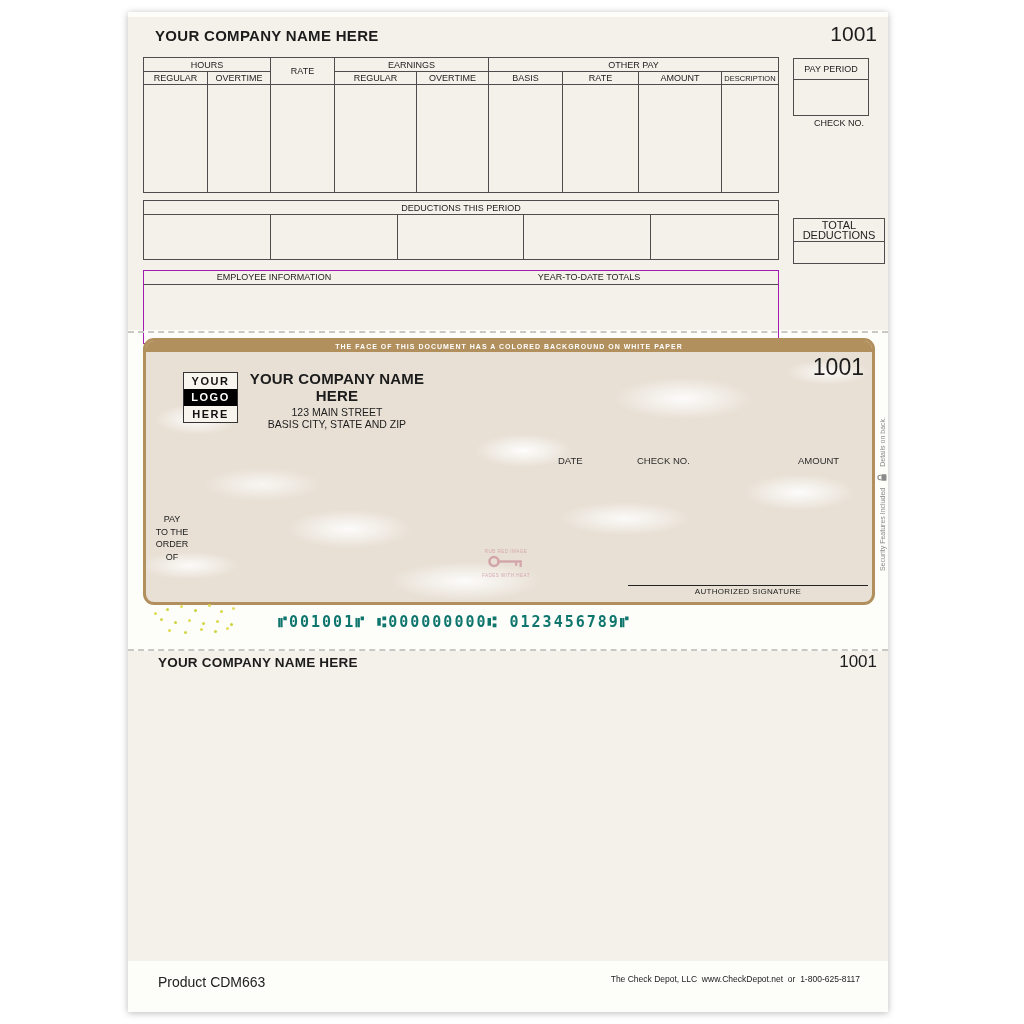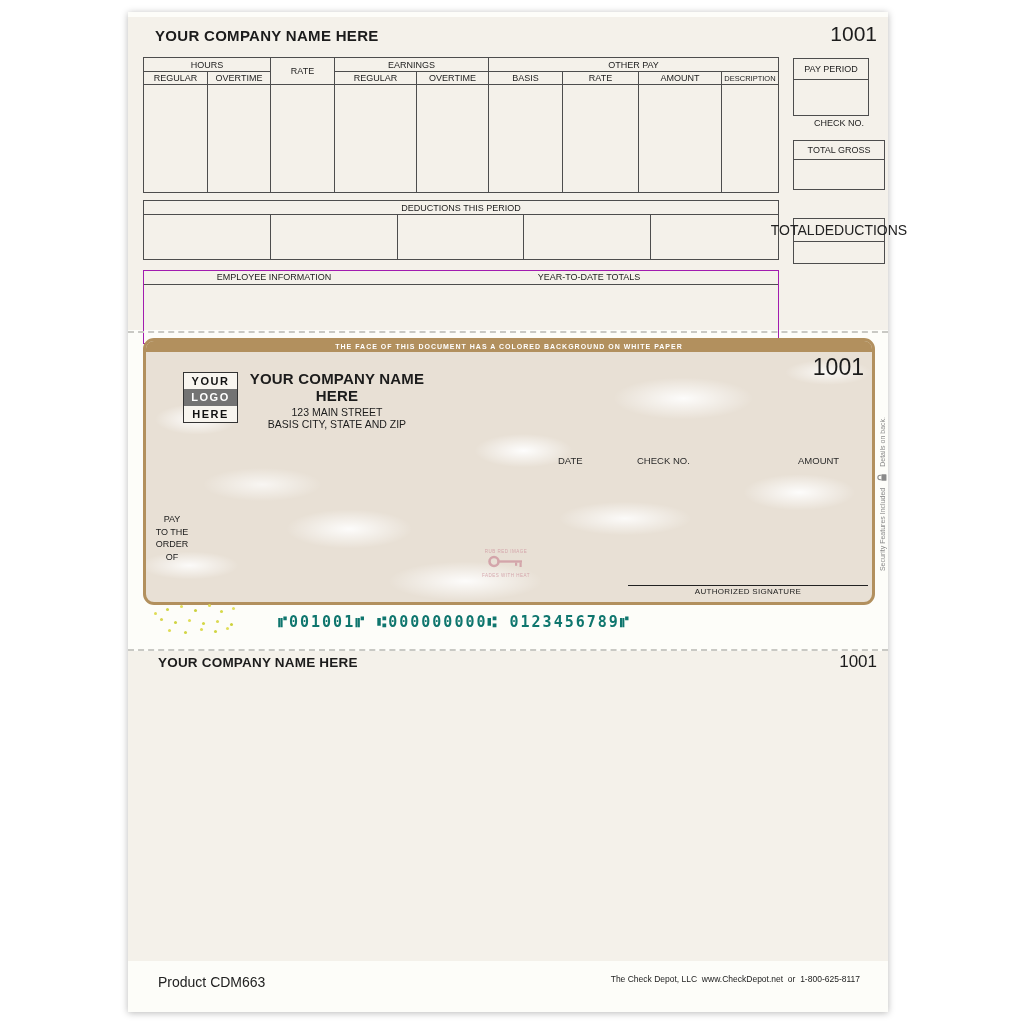--- a/index.html
+++ b/index.html
@@ -62,21 +62,21 @@
       radial-gradient(ellipse 95px 24px at 66% 68%, rgba(255,255,255,.85), rgba(255,255,255,0) 70%),
       radial-gradient(ellipse 62px 18px at 94% 12%, rgba(255,255,255,.8), rgba(255,255,255,0) 70%),
       radial-gradient(ellipse 85px 24px at 16% 55%, rgba(255,255,255,.7), rgba(255,255,255,0) 70%);
   }
   .check-band{position:absolute;left:0;right:0;top:0;height:11px;background:#b2905e;
     display:flex;align-items:center;justify-content:center;color:#fff;font-size:7px;
     font-weight:bold;letter-spacing:1px;}
   .logo-box{position:absolute;left:37px;top:31px;width:55px;height:51px;border:1px solid #333;
     background:#f8f5ef;box-sizing:border-box;text-align:center;}
   .logo-box div{font-size:11px;font-weight:bold;letter-spacing:1.5px;line-height:16.3px;color:#111;}
-  .logo-mid{background:#737373;color:#fff !important;}
+  .logo-mid{background:#000000;color:#fff !important;}
   .chk-company{position:absolute;left:84px;top:29px;width:214px;text-align:center;}
   .chk-company .name{font-size:15px;font-weight:bold;letter-spacing:.2px;}
   .chk-company .l2{font-size:10.5px;line-height:12px;margin-top:2px;}
   .chk-company .l3{font-size:10.5px;line-height:12px;}
   .chk-bank{position:absolute;left:346px;top:15px;width:200px;text-align:center;}
   .chk-bank .name{font-size:10px;font-weight:bold;}
   .chk-bank .l2{font-size:9.5px;line-height:11px;}
   .chk-bank .fraction{font-size:10px;margin-top:15px;}
   .chk-num{position:absolute;right:8px;top:13px;font-size:23px;}
   .chk-label{position:absolute;top:114px;font-size:9.5px;color:#2a2a2a;}
@@ -143,36 +143,33 @@
     <div class="br" style="grid-area:3/6/4/7"></div>
     <div class="br" style="grid-area:3/7/4/8"></div>
     <div class="br" style="grid-area:3/8/4/9"></div>
     <div style="grid-area:3/9/4/10"></div>
   </div>
 
   <div class="box" style="left:665px;top:46px;width:76px;height:58px;">
     <div class="box-label" style="height:20px;">PAY PERIOD</div>
   </div>
   <div class="floating-label" style="left:665px;top:106px;width:92px;">CHECK NO.</div>
-  <div class="box" style="left:665px;top:128px;width:92px;height:50px;">
-    <div class="box-label" style="height:18px;">TOTAL GROSS</div>
-  </div>
 
   <div class="ded-box">
     <div class="ded-head">DEDUCTIONS THIS PERIOD</div>
     <div class="ded-cols">
       <div class="ded-col"></div>
       <div class="ded-col"></div>
       <div class="ded-col"></div>
       <div class="ded-col"></div>
       <div class="ded-col"></div>
     </div>
   </div>
   <div class="box" style="left:665px;top:206px;width:92px;height:46px;">
-    <div class="box-label" style="height:22px;flex-direction:row;font-size:14px;">
+    <div class="box-label" style="height:22px;flex-direction:column;font-size:11px;">
       <span>TOTAL</span>
       <span>DEDUCTIONS</span>
     </div>
   </div>
 
   <div class="emp-box">
     <div class="emp-head">
       <span style="left:0;width:260px;text-align:center;">EMPLOYEE INFORMATION</span>
       <span style="left:330px;width:230px;text-align:center;">YEAR-TO-DATE TOTALS</span>
     </div>

